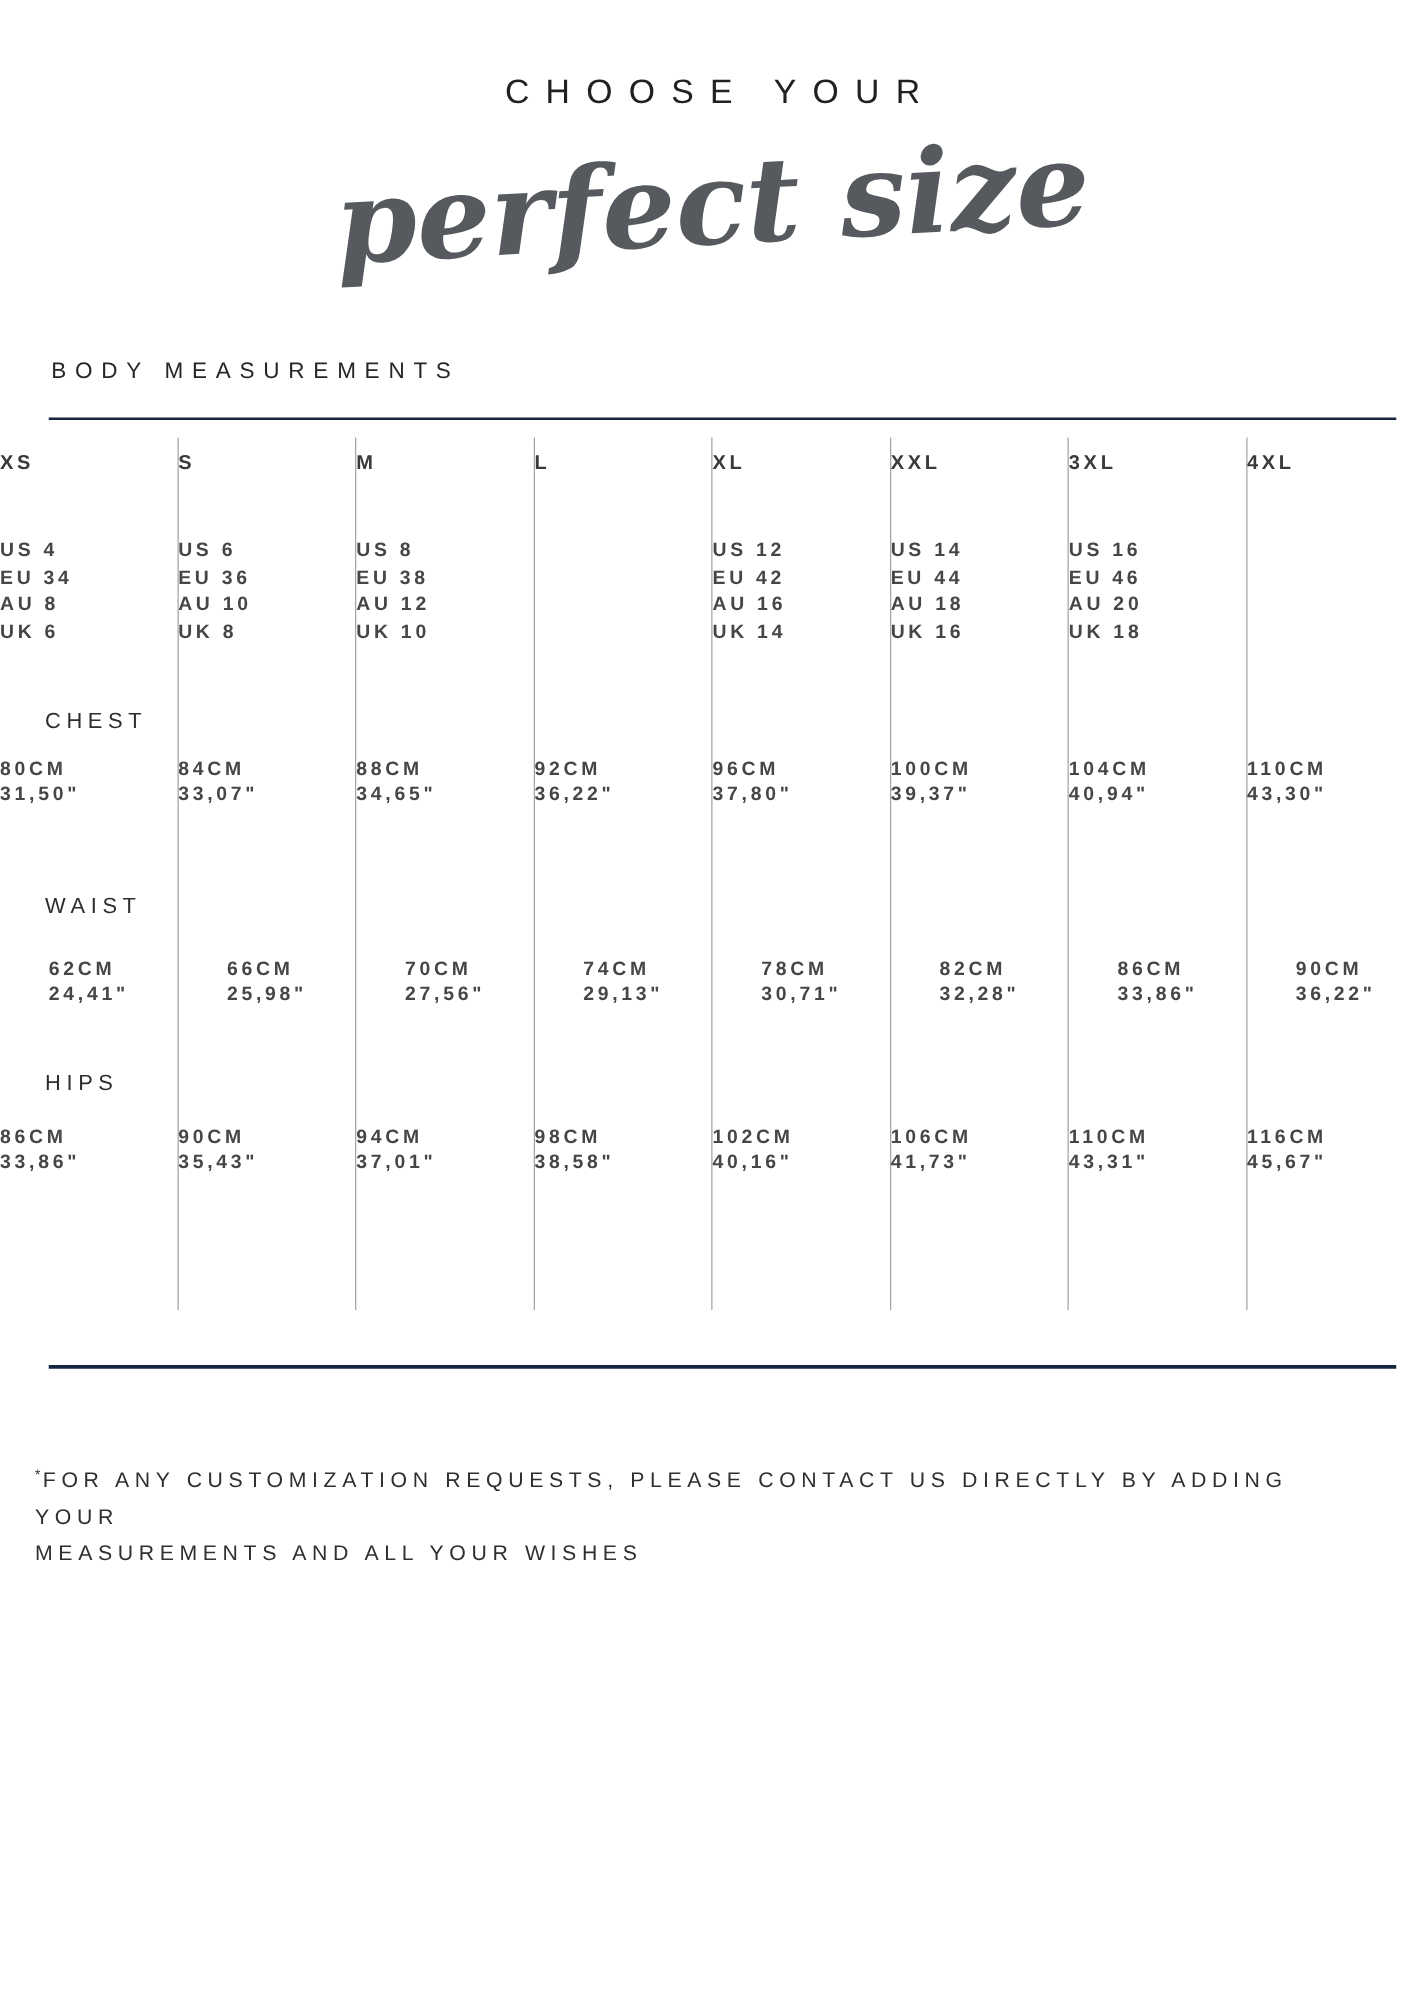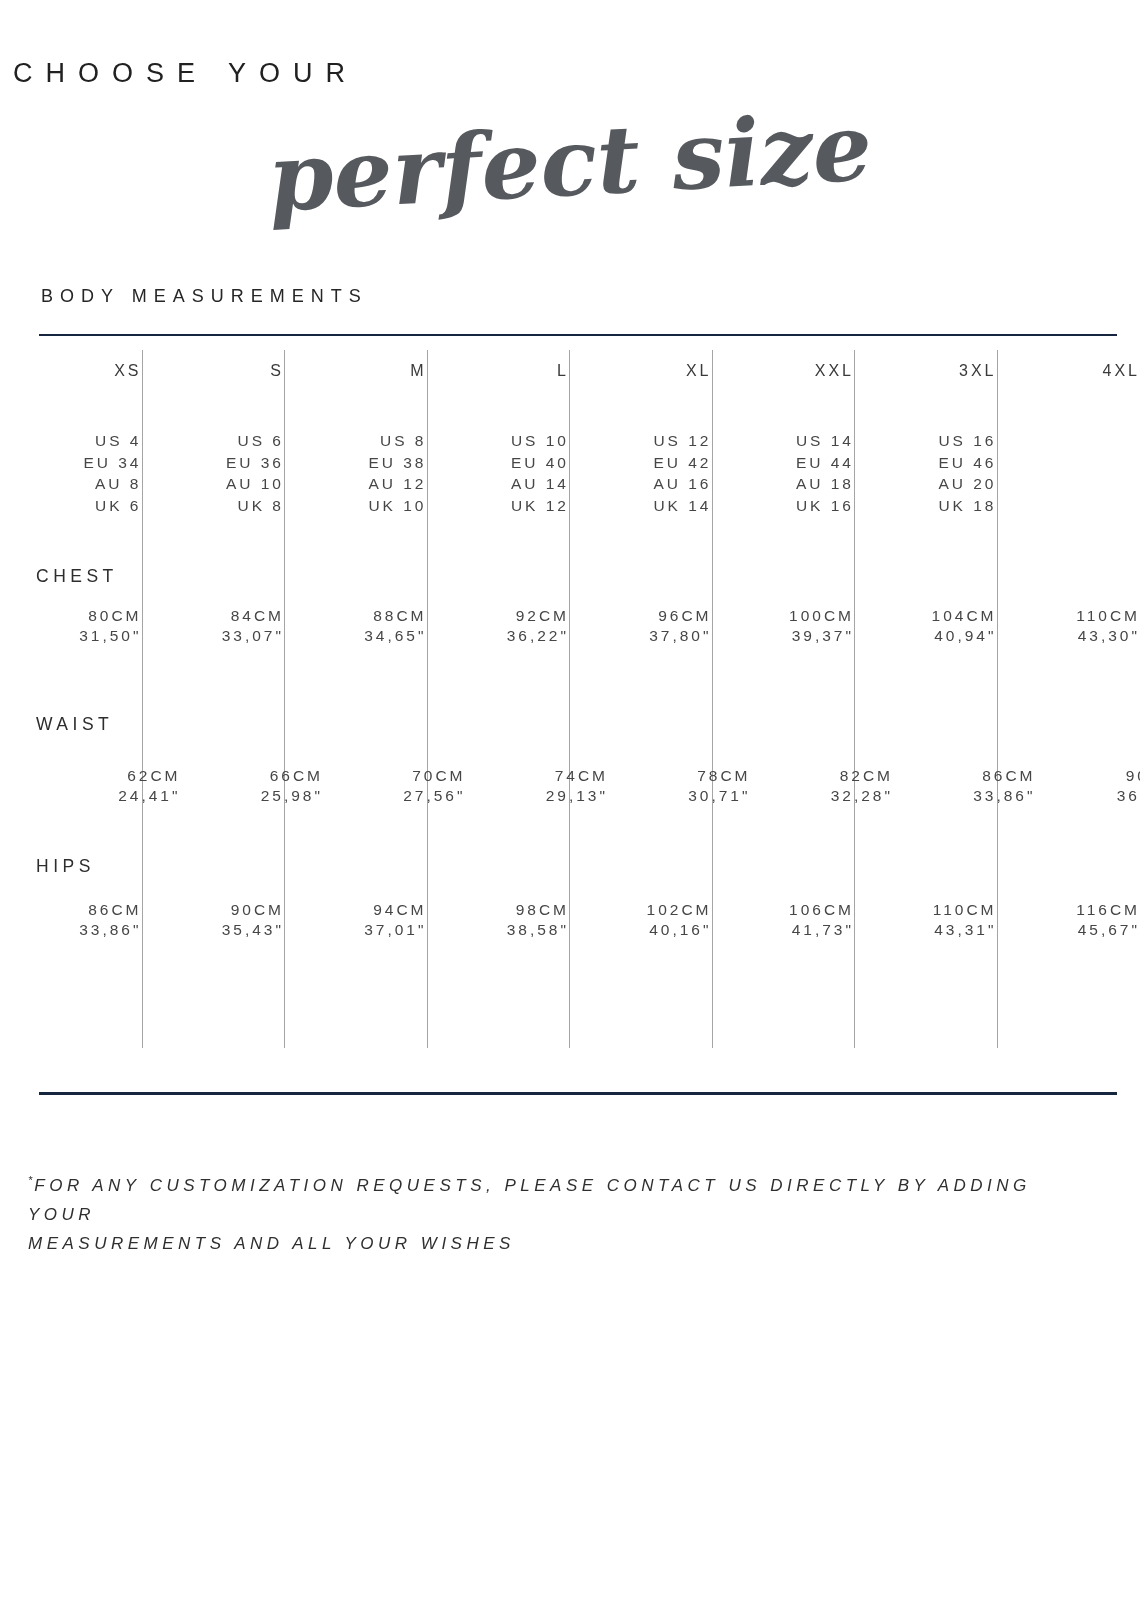--- a/index.html
+++ b/index.html
@@ -13,20 +13,21 @@
   .page {
     position: relative;
     width: 1140px; height: 1613px;
     background: #ffffff;
     overflow: hidden;
   }
 
   
   .choose-your {
     position: absolute; top: 58px; left: 0; width: 100%;
+    text-align: center;
     font-size: 27px; letter-spacing: 13px;
     color: #212121; font-weight: 400;
     text-indent: 13px; 
   }
   .script-title {
     position: absolute; top: 98px; left: 0; width: 100%;
     text-align: center;
     font-family: "DejaVu Serif", serif;
     font-style: italic; font-weight: bold;
     font-size: 93px; line-height: 130px;
@@ -47,21 +48,21 @@
   .rule-top { top: 334px; height: 2px; }
   .rule-bottom { top: 1092px; height: 3px; }
 
   
   .size-table {
     position: absolute; left: 0; top: 350px;
     width: 1140px; height: 698px;
     display: grid;
     grid-template-columns: repeat(8, 1fr);
   }
-  .col { position: relative; text-align: right; }
+  .col { position: relative; text-align: left; font-weight: bold; }
   .col:not(:last-child) { border-right: 1px solid #a5a5a5; }
 
   .size-name {
     position: absolute; top: 12px; left: 0; width: 100%;
     font-size: 16px; letter-spacing: 3px; color: #3a3a3a;
   }
   .intl {
     position: absolute; top: 52px; left: 0; width: 100%;
     font-size: 15.5px; letter-spacing: 3px; line-height: 21.5px;
     color: #464646;
@@ -83,21 +84,20 @@
   }
   .row-label.chest { top: 216px; }
   .row-label.waist { top: 364px; }
   .row-label.hips  { top: 506px; }
 
   
   .footnote {
     position: absolute; left: 28px; top: 1166px; width: 1020px;
     font-size: 17px; letter-spacing: 4.5px; line-height: 29px;
     color: #2f2f2f;
-    font-style: italic;
   }
   .footnote sup { font-size: 11px; letter-spacing: 0; margin-right: 2px; }
 </style>
 </head>
 <body>
 
 <div class="page">
 
   <div class="choose-your">CHOOSE YOUR</div>
   <div class="script-title">perfect size</div>
@@ -173,26 +173,20 @@
         <div>27,56"</div>
       </div>
       <div class="meas hips">
         <div>94CM</div>
         <div>37,01"</div>
       </div>
     </div>
 
     <div class="col">
       <div class="size-name">L</div>
-      <div class="intl">
-        <div>US 10</div>
-        <div>EU 40</div>
-        <div>AU 14</div>
-        <div>UK 12</div>
-      </div>
       <div class="meas chest">
         <div>92CM</div>
         <div>36,22"</div>
       </div>
       <div class="meas waist">
         <div>74CM</div>
         <div>29,13"</div>
       </div>
       <div class="meas hips">
         <div>98CM</div>

